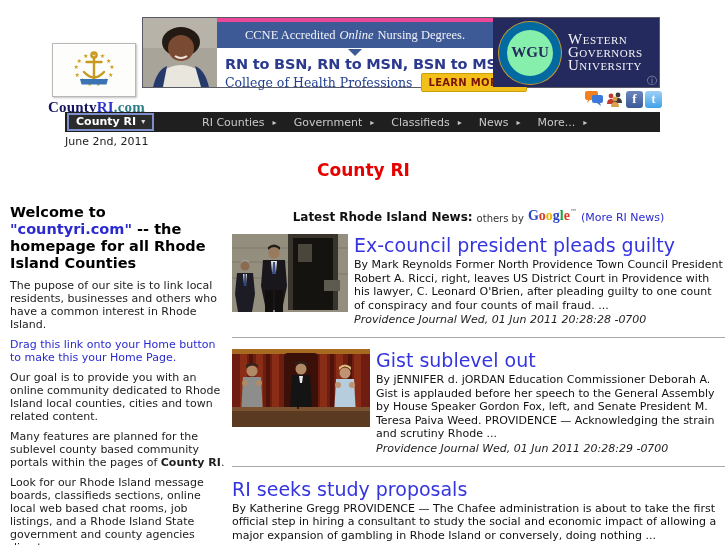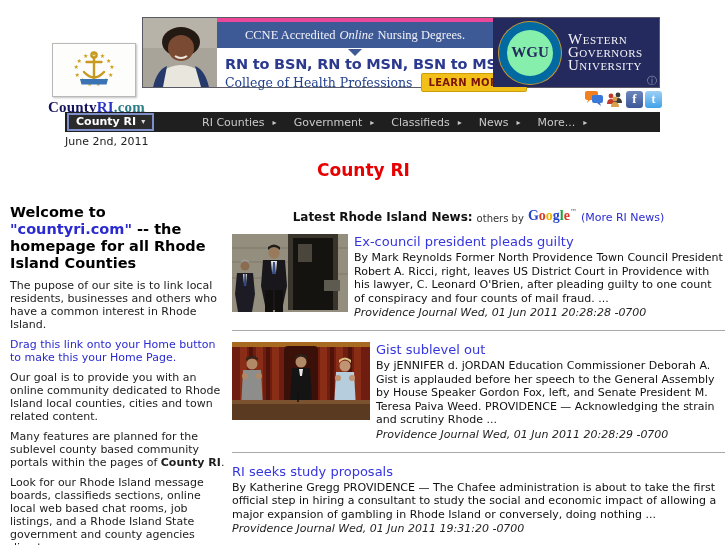--- a/index.html
+++ b/index.html
@@ -89,21 +89,21 @@
   .nh-label{font-weight:bold;font-size:12px;color:#111;}
   .nh-powered{font-size:10px;color:#333;}
   .google{font-family:"Liberation Serif",serif;font-weight:bold;font-size:14px;cursor:pointer;}
   .g1,.g4{color:#2a46c8;} .g2,.g6{color:#d63b26;} .g3{color:#f0b400;} .g5{color:#1ca53c;}
   .g-tm{font-size:7px;color:#888;vertical-align:super;font-family:"DejaVu Sans",sans-serif;}
   .nh-more{font-size:11px;}
 
   .news-item{display:flex;align-items:flex-start;}
   .news-photo{flex:0 0 auto;margin-right:6px;display:block;cursor:pointer;}
   .news-text{flex:1 1 auto;min-width:0;}
-  .news-title{display:block;font-size:13px;color:#3535e0;text-decoration:none;cursor:pointer;
+  .news-title{display:block;font-size:19px;color:#3535e0;text-decoration:none;cursor:pointer;
               margin:0 0 2px 0;}
   .news-body{font-size:11px;line-height:13.5px;color:#111;}
   .news-source{font-size:11px;line-height:13px;color:#222;font-style:italic;margin-top:1px;}
   .divider{border-top:1px solid #a9a9a9;margin:11px 0;}
 </style>
 </head>
 <body>
 
 <div class="page">
 

